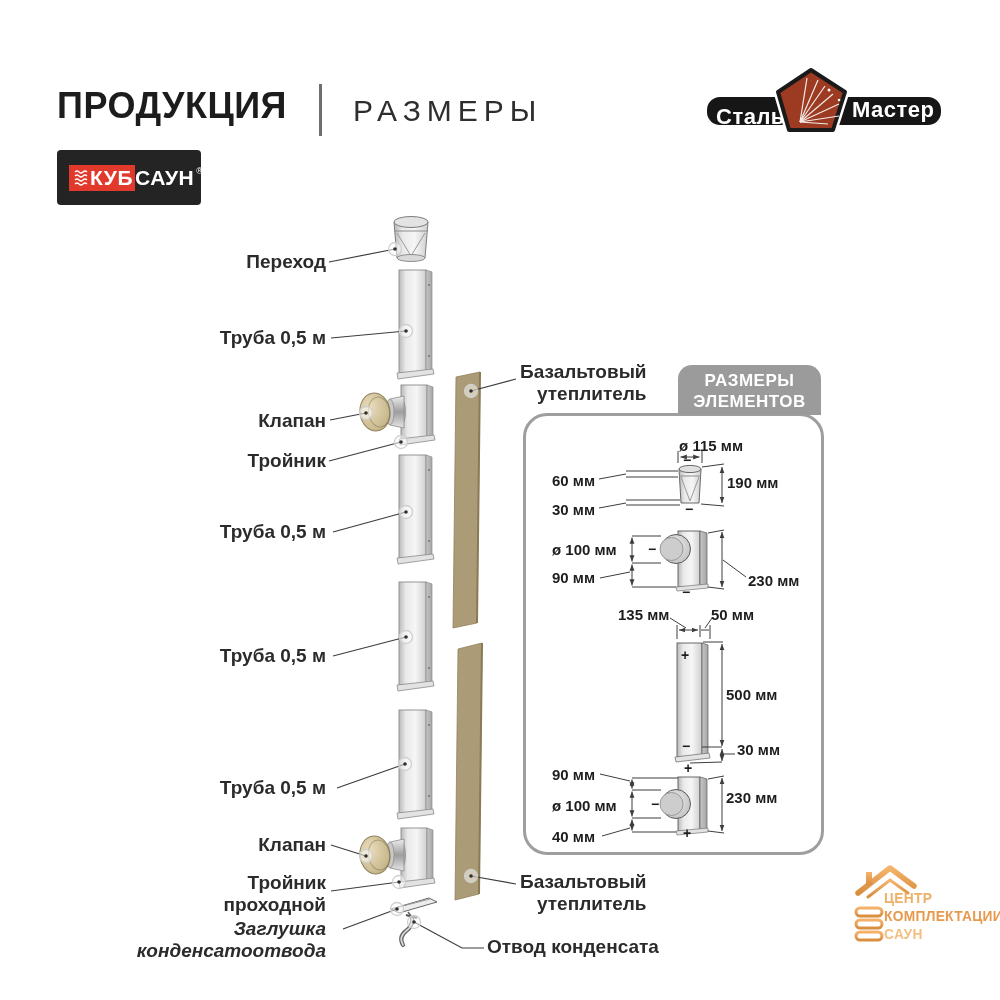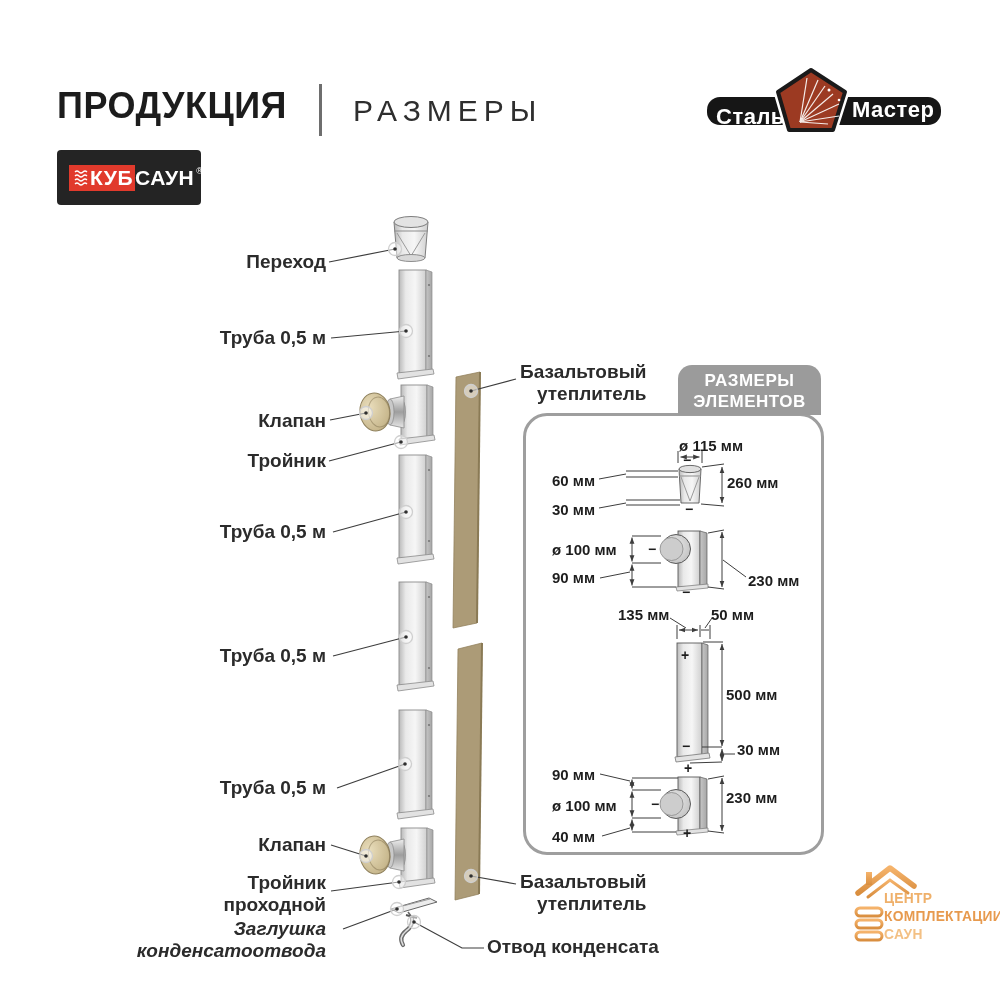--- a/index.html
+++ b/index.html
@@ -357,21 +357,21 @@
 
   <div class="abs rlabel" style="left:520px;top:361px;">Базальтовый
 утеплитель</div>
   <div class="abs rlabel" style="left:520px;top:871px;">Базальтовый
 утеплитель</div>
   <div class="abs rlabel" style="left:487px;top:936px;">Отвод конденсата</div>
 
   <div class="abs dim c" style="left:643px;top:437px;width:100px;">ø 115 мм</div>
   <div class="abs dim" style="left:552px;top:472px;">60 мм</div>
   <div class="abs dim" style="left:552px;top:501px;">30 мм</div>
-  <div class="abs dim" style="left:727px;top:474px;">260 мм</div>
+  <div class="abs dim" style="left:727px;top:474px;">190 мм</div>
   <div class="abs mark" style="left:680px;top:453px;">−</div>
   <div class="abs mark" style="left:682px;top:502px;">−</div>
 
   <div class="abs dim" style="left:552px;top:541px;">ø 100 мм</div>
   <div class="abs dim" style="left:552px;top:569px;">90 мм</div>
   <div class="abs dim" style="left:748px;top:572px;">230 мм</div>
   <div class="abs mark" style="left:645px;top:542px;">−</div>
   <div class="abs mark" style="left:679px;top:585px;">−</div>
 
   <div class="abs dim" style="left:618px;top:606px;">135 мм</div>

